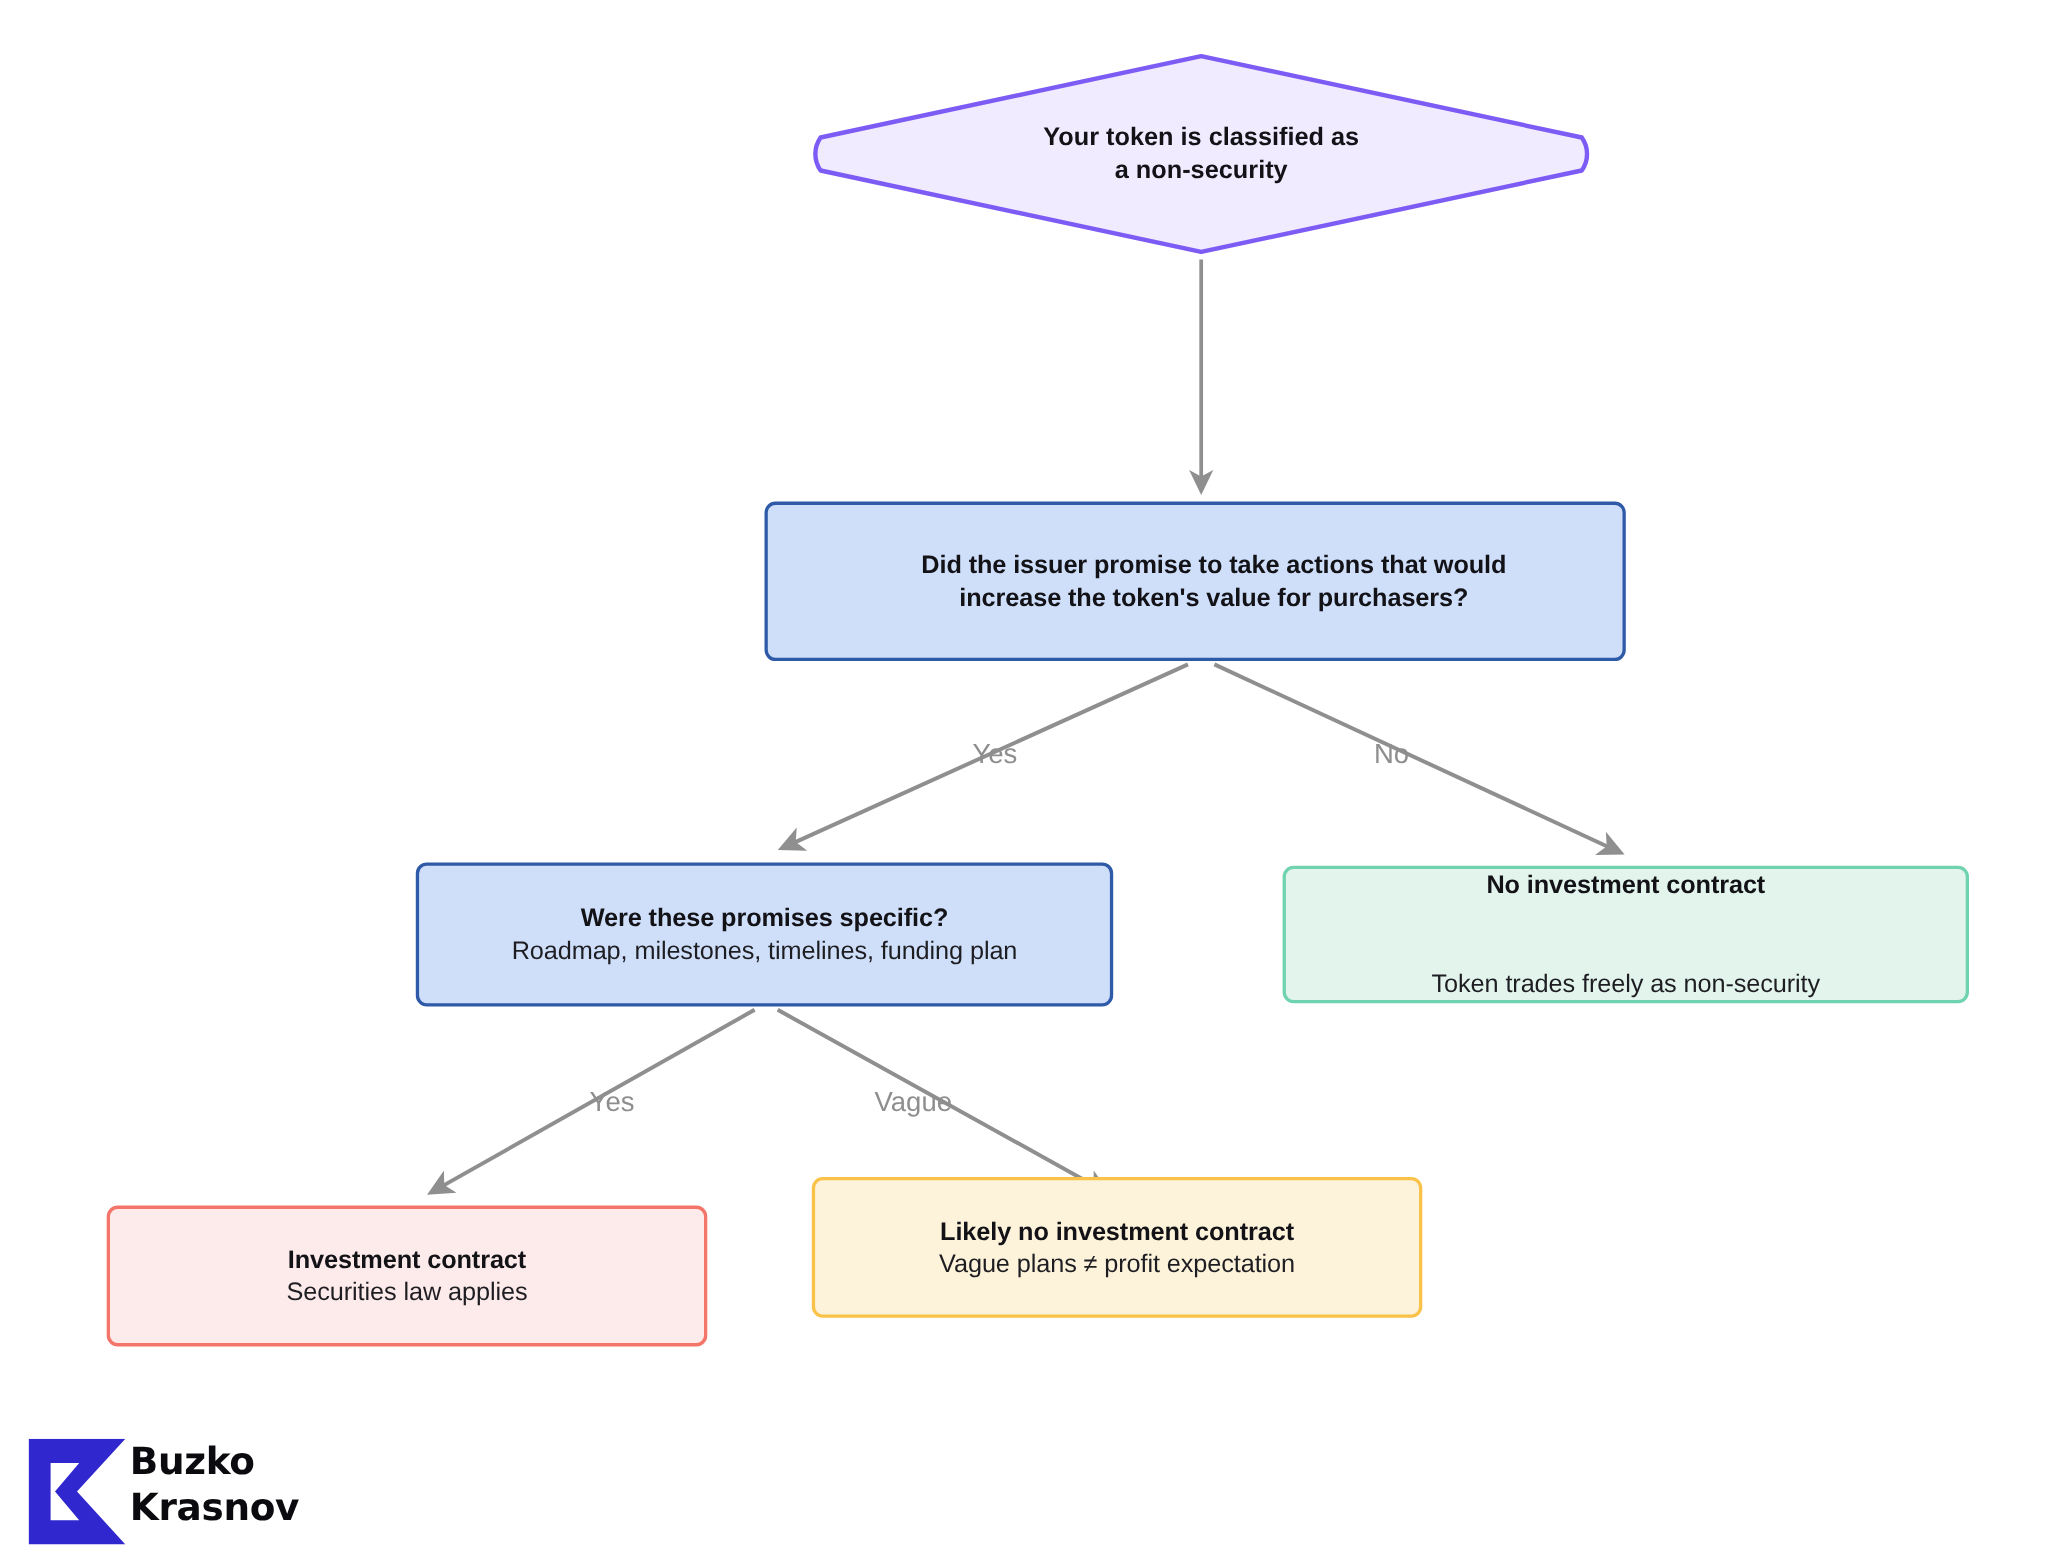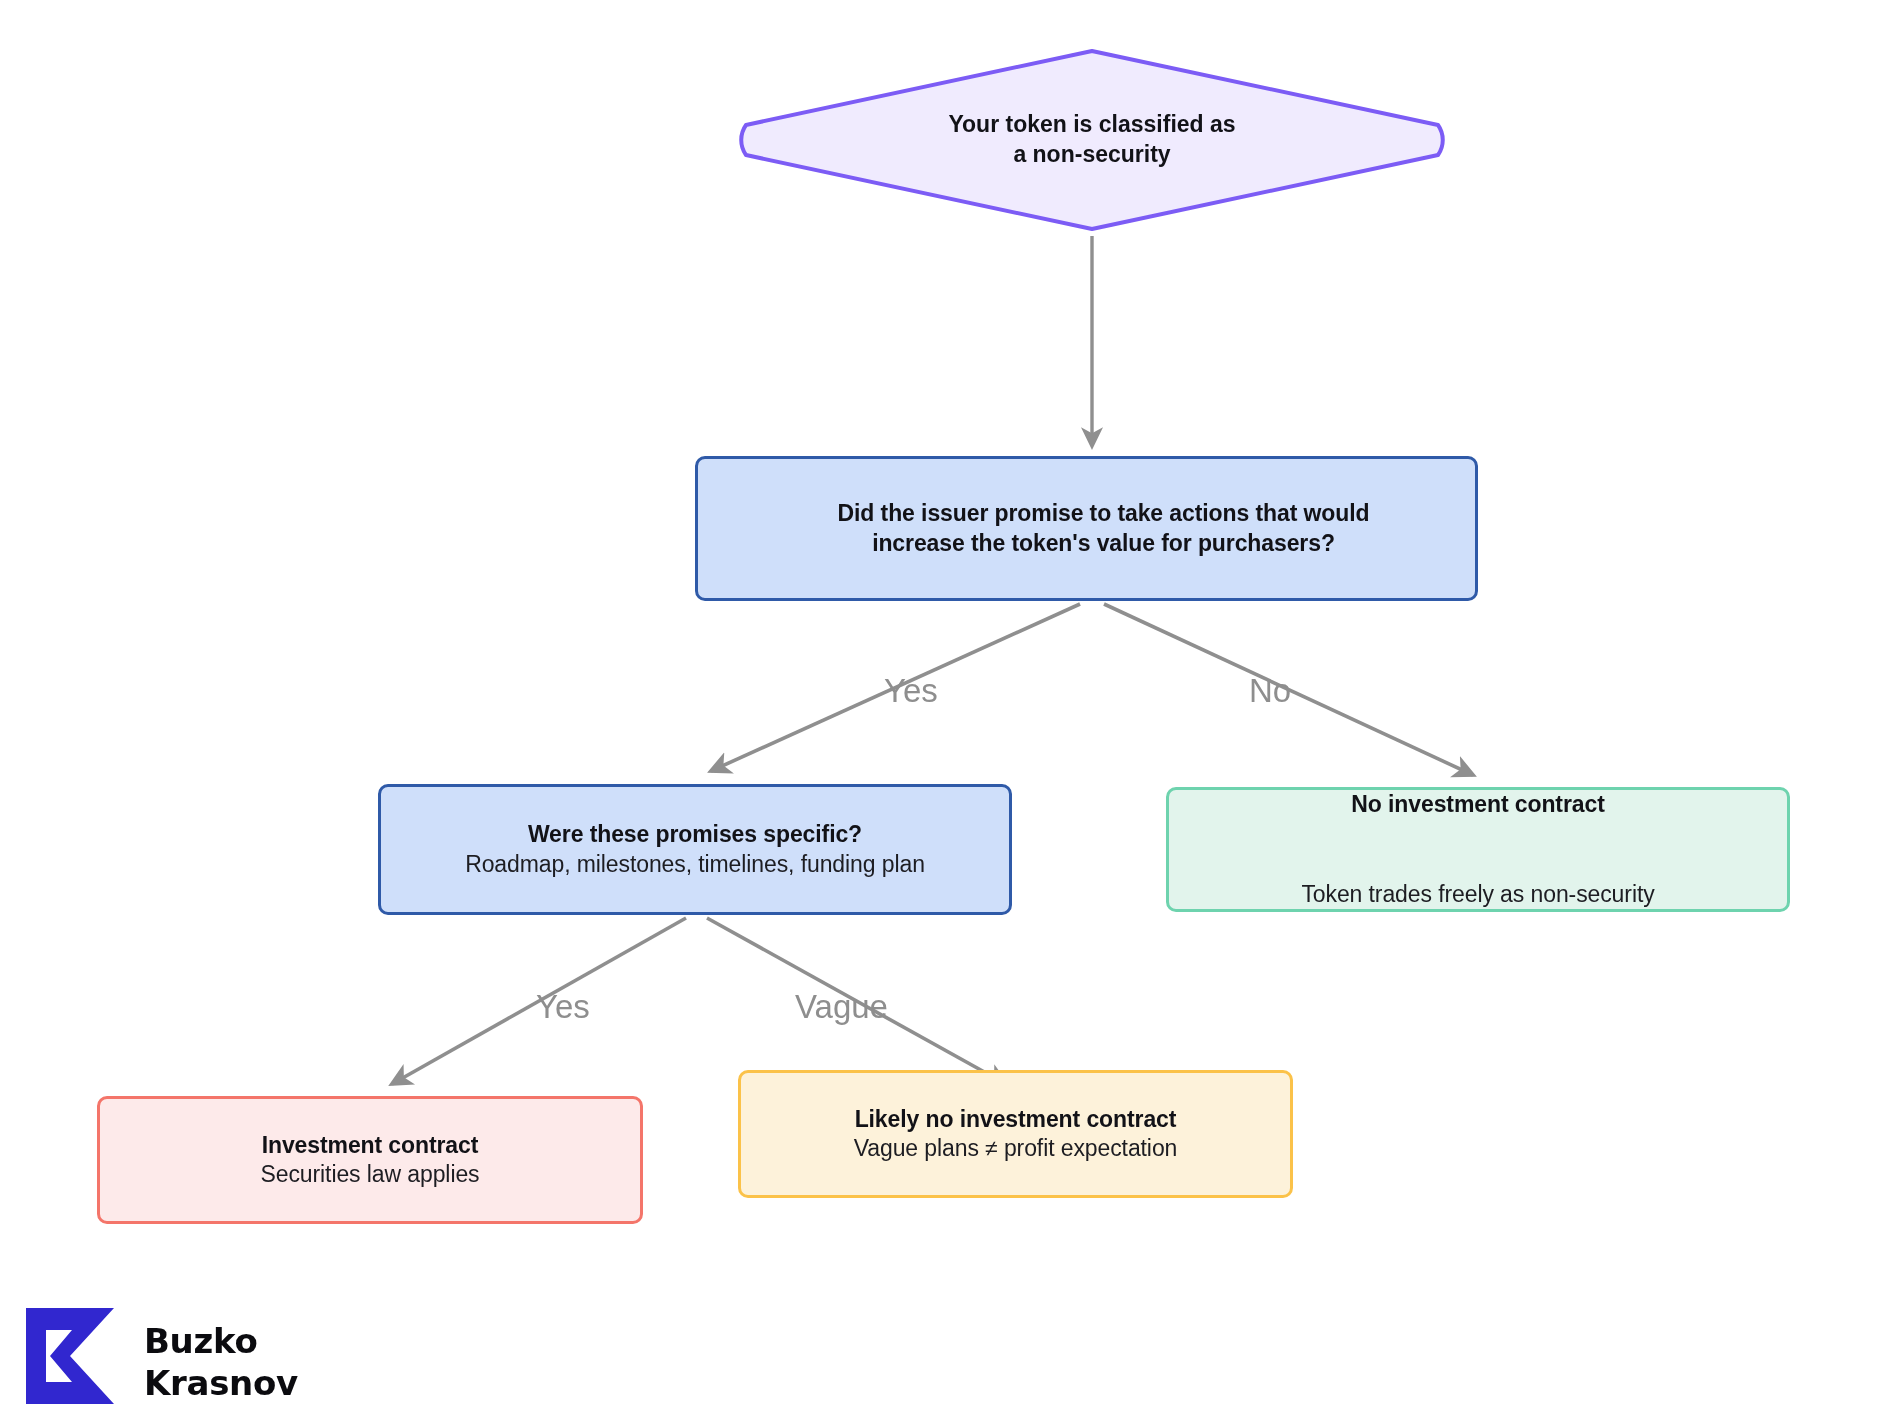--- a/index.html
+++ b/index.html
@@ -111,38 +111,38 @@
 
   #node-q1 { left: 695px; top: 456px; width: 783px; height: 145px; padding-left: 34px; }
   #node-q2 { left: 378px; top: 784px; width: 634px; height: 131px; }
   #node-green { left: 1166px; top: 787px; width: 624px; height: 125px; }
   #node-red { left: 97px; top: 1096px; width: 546px; height: 128px; }
   #node-yellow { left: 738px; top: 1070px; width: 555px; height: 128px; }
 
   
   .edge-label {
     position: absolute;
-    font-size: 33px;
+    font-size: 25px;
     color: #8e8e8e;
     font-family: "Liberation Sans", sans-serif;
     white-space: nowrap;
   }
   #lbl-yes1  { left: 884px;  top: 672px; }
   #lbl-no1   { left: 1249px; top: 672px; }
   #lbl-yes2  { left: 536px;  top: 988px; }
   #lbl-vague2{ left: 795px;  top: 988px; }
 
   
   #logo {
     position: absolute;
     left: 26px;
     top: 1308px;
     display: flex;
-    align-items: flex-end;
-    gap: 30px;
+    align-items: flex-start;
+    gap: 4px;
   }
   #logo-mark { width: 88px; height: 96px; display: block; }
   #logo-text {
     font-family: "DejaVu Sans", sans-serif;
     font-weight: bold;
     font-size: 34px;
     line-height: 1.24;
     color: #0b0b0f;
     letter-spacing: -0.3px;
   }

